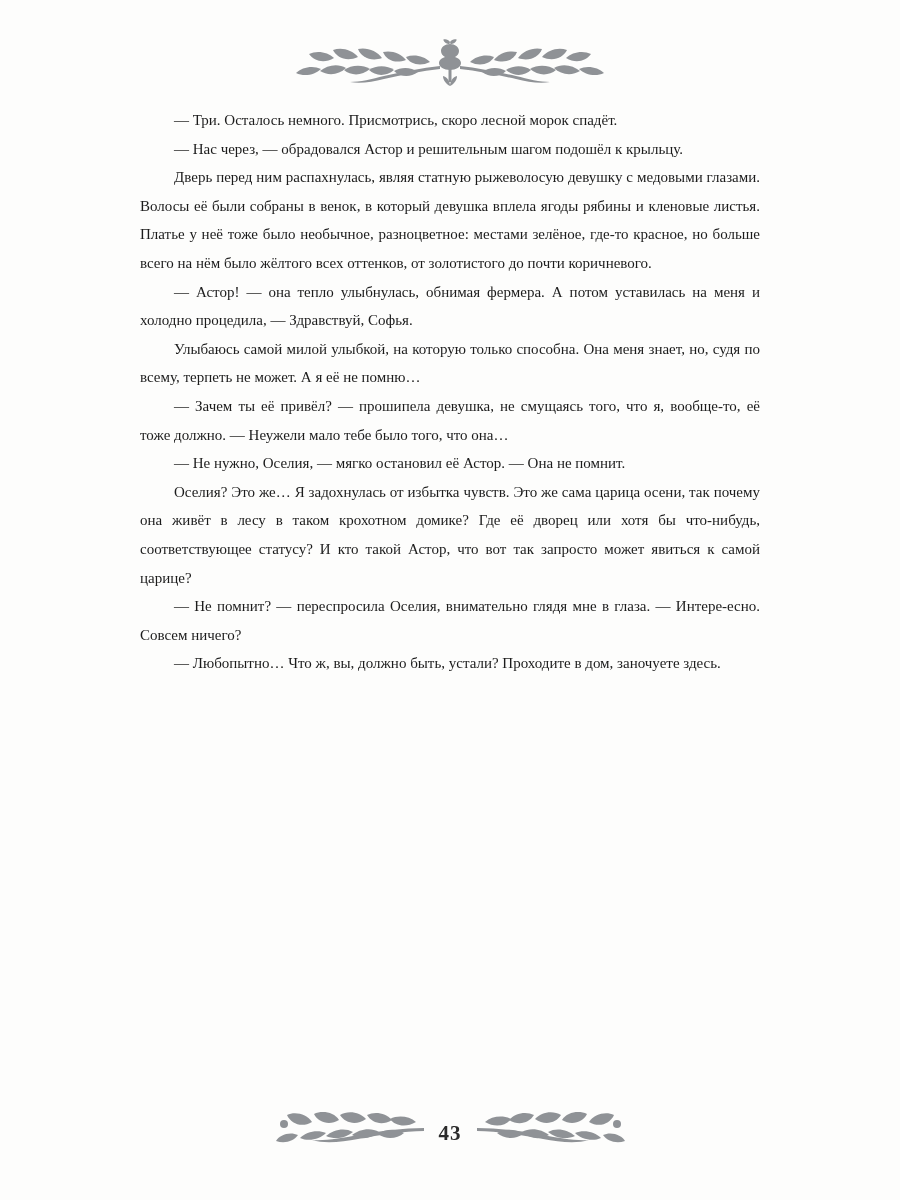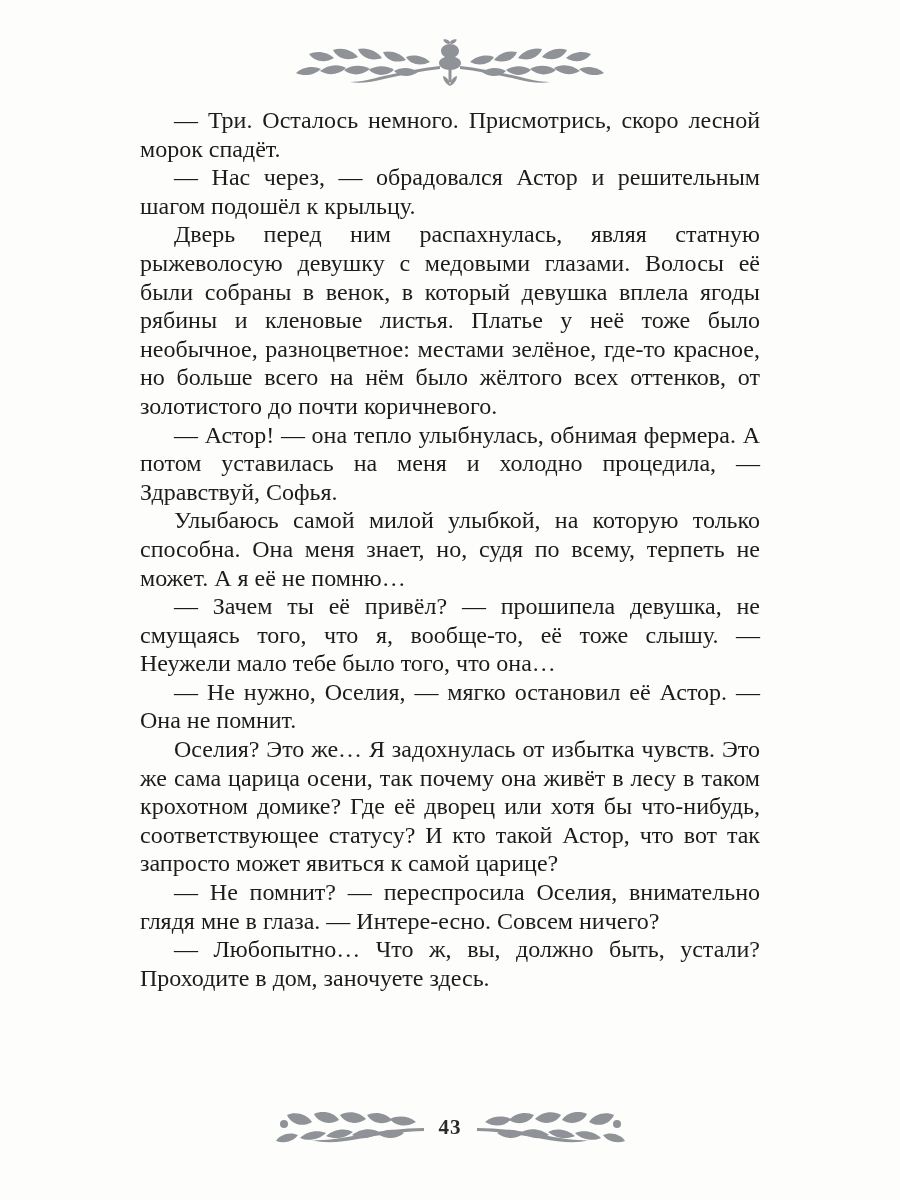--- a/index.html
+++ b/index.html
@@ -32,39 +32,39 @@
     justify-content: center;
     align-items: center;
   }
   .ornament-bottom {
     position: absolute;
     bottom: 52px;
     left: 0;
     right: 0;
     display: flex;
     justify-content: center;
-    align-items: center;
+    align-items: flex-end;
     gap: 13px;
   }
   .page-number {
     font-family: "Liberation Serif", serif;
     font-size: 21px;
     font-weight: bold;
     letter-spacing: 1px;
     color: #2b2b2b;
     padding-bottom: 2px;
   }
 
   
   .text-block {
     position: absolute;
     left: 140px;
     top: 106px;
     width: 620px;
-    font-size: 24px;
+    font-size: 15px;
     line-height: 28.6px;
     text-align: justify;
     text-justify: inter-word;
     color: #1c1c1c;
     -webkit-font-smoothing: antialiased;
   }
   .text-block p {
     margin: 0;
     text-indent: 34px;
     hyphens: manual;
@@ -114,21 +114,21 @@
       </g>
     </svg>
   </div>
 
   <div class="text-block">
     <p>— Три. Осталось немного. Присмотрись, скоро лесной морок спадёт.</p>
     <p>— Нас через, — обрадовался Астор и решительным шагом подошёл к крыльцу.</p>
     <p>Дверь перед ним распахнулась, являя статную рыжеволосую девушку с медовыми глазами. Волосы её были собраны в венок, в который девушка вплела ягоды рябины и кленовые листья. Платье у неё тоже было необычное, разноцветное: местами зелёное, где-то красное, но больше всего на нём было жёлтого всех оттенков, от золотистого до почти коричневого.</p>
     <p>— Астор! — она тепло улыбнулась, обнимая фермера. А потом уставилась на меня и холодно процедила, — Здравствуй, Софья.</p>
     <p>Улыбаюсь самой милой улыбкой, на которую только способна. Она меня знает, но, судя по всему, терпеть не может. А я её не помню…</p>
-    <p>— Зачем ты её привёл? — прошипела девушка, не смущаясь того, что я, вообще-то, её тоже слышу. — Неужели мало тебе было того, что она…</p>
+    <p>— Зачем ты её привёл? — прошипела девушка, не смущаясь того, что я, вообще-то, её тоже должно. — Неужели мало тебе было того, что она…</p>
     <p>— Не нужно, Оселия, — мягко остановил её Астор. — Она не помнит.</p>
     <p>Оселия? Это же… Я задохнулась от избытка чувств. Это же сама царица осени, так почему она живёт в лесу в таком крохотном домике? Где её дворец или хотя бы что-нибудь, соответствующее статусу? И кто такой Астор, что вот так запросто может явиться к самой царице?</p>
     <p>— Не помнит? — переспросила Оселия, внимательно глядя мне в глаза. — Интере-есно. Совсем ничего?</p>
     <p>— Любопытно… Что ж, вы, должно быть, устали? Проходите в дом, заночуете здесь.</p>
   </div>
 
   <div class="ornament-bottom">
     <svg width="150" height="40" viewBox="0 0 150 40" aria-hidden="true">
       <g fill="#8f9296">
         <path d="M148 20c-20 0-44 3-66 7-16 3-32 6-46 5 13 4 30 2 46-1 22-4 46-8 66-8z"></path>

